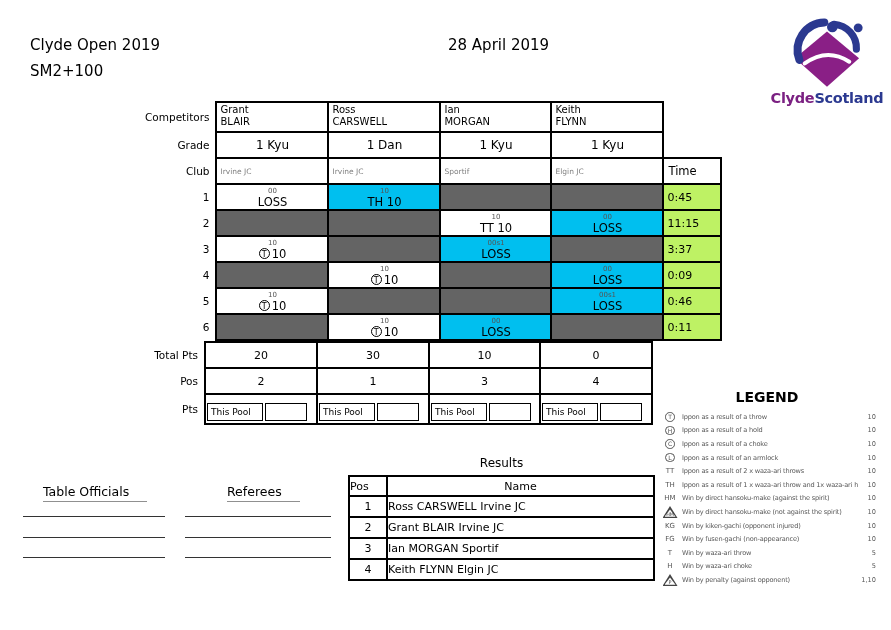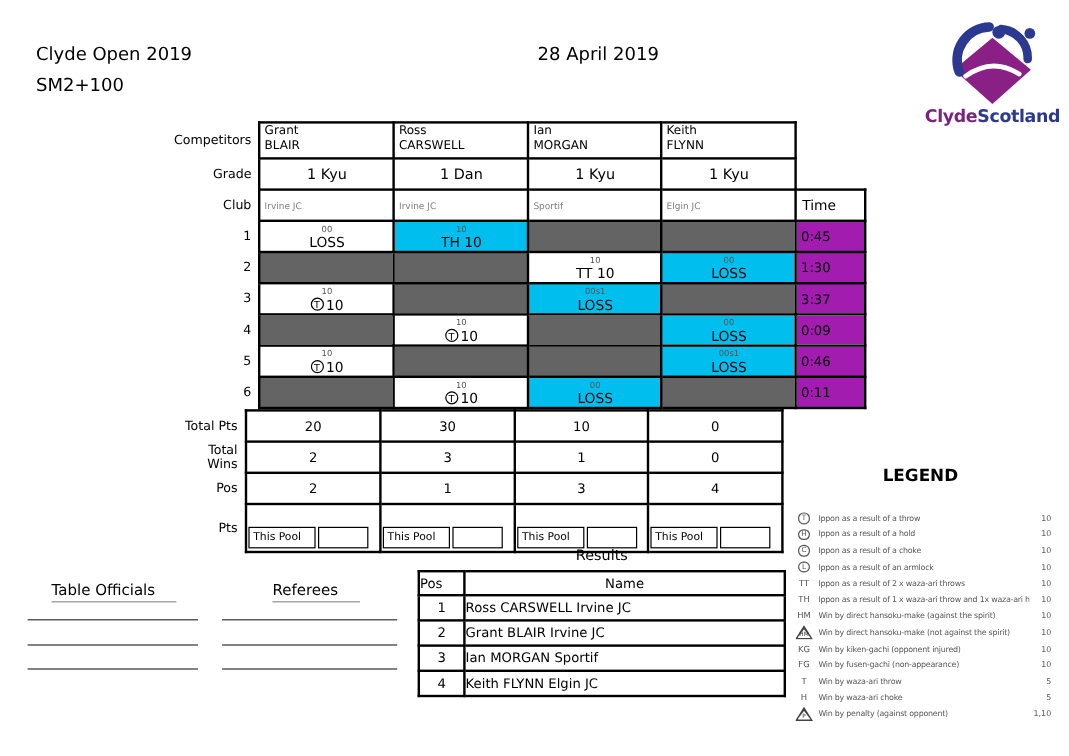--- a/index.html
+++ b/index.html
@@ -19,52 +19,52 @@
   
   table.grid{position:absolute;border-collapse:collapse;table-layout:fixed}
   .grid td{border:2px solid #000;padding:0;vertical-align:middle;overflow:hidden}
   .grid td.lab{border:none;text-align:right;padding-right:6px;font-size:10.5px;background:#fff}
   .grid td.ghost{border:none;background:#fff}
   td.name{font-size:10px;vertical-align:top;padding:1px 0 0 3px}
   td.name div{line-height:12px}
   td.gradec{text-align:center;font-size:12px}
   td.clubc{font-size:7.5px;color:#808080;padding-left:3px}
   td.timeh{font-size:11.5px;padding-left:4px}
-  td.timec{font-size:11px;padding-left:3px;background:#a21caf}
+  td.timec{font-size:11px;padding-left:3px;background:#bef264}
   td.sw{background:#fff;text-align:center}
   td.sb{background:var(--blue-cell,#00BFEF);text-align:center}
   td.sg{background:var(--blocked-cell,#646464)}
   .sup{font-size:7px;color:#555;line-height:8px;height:8px;margin-top:1px}
   .sm{font-size:11.5px;line-height:14px}
   .circ{display:inline-block;width:11px;height:11px;border:1px solid #000;border-radius:50%;
         font-size:8px;line-height:11px;text-align:center;box-sizing:border-box}
   .sm .circ{margin-right:2px;vertical-align:0.5px}
   td.val{text-align:center;font-size:11px}
-  td.ptsc{padding:16px 0 2px 1px;white-space:nowrap}
+  td.ptsc{padding:6px 0 2px 1px;white-space:nowrap}
   .pbox{display:inline-block;border:1px solid #000;height:18px;vertical-align:middle;box-sizing:border-box;background:#fff}
   .pbox.a{width:56px;font-size:9px;line-height:16px;padding-left:3px}
   .pbox.b{width:42px;margin-left:2px}
 
   
   .rtitle{position:absolute;left:348px;top:456px;width:307px;text-align:center;font-size:12px}
   table.rt{position:absolute;left:348px;top:475px;border-collapse:collapse;table-layout:fixed}
   .rt td{border:2px solid #000;font-size:11px;padding:0}
   .rt tr{height:21px}
   .rpos{text-align:center}
   .rhpos{padding-left:6px}
   .rhname{text-align:center}
   .rname{padding-left:8px}
 
   
   .sig-label{position:absolute;font-size:12.5px;border-bottom:1.5px solid #909090;padding:0 18px 2px 0;white-space:nowrap}
   .sig-line{position:absolute;border-top:1.2px solid #333;height:0}
 
   
   .legend{position:absolute;left:658px;top:389px;width:218px}
-  .ltitle{text-align:center;font-weight:bold;font-size:14px;margin-bottom:20px}
+  .ltitle{text-align:center;font-weight:bold;font-size:14px;margin-bottom:5px}
   .lrow{display:flex;align-items:center;height:13.6px}
   .licon{width:24px;flex:none;display:flex;justify-content:center;align-items:center;color:#555}
   .lcode{font-size:7px;color:#555}
   .licon .circ{width:9.5px;height:9.5px;line-height:8px;font-size:6px;border-color:#555;color:#555}
   .ltext{flex:1;font-size:6.6px;color:#595959;white-space:nowrap;overflow:hidden;letter-spacing:-0.2px}
   .lval{width:18px;flex:none;text-align:right;font-size:6.6px;color:#595959}
   .tri{position:relative;width:15px;height:12px;display:inline-block}
   .tri::before{content:"";position:absolute;inset:0;background:#444;clip-path:polygon(50% 0,100% 100%,0 100%)}
   .tri::after{content:"";position:absolute;left:2px;right:2px;top:3.5px;bottom:1.3px;background:#fff;clip-path:polygon(50% 0,100% 100%,0 100%)}
   .tri b{position:absolute;z-index:1;left:0;right:0;bottom:0.5px;text-align:center;font-size:4.8px;font-weight:normal;color:#333}
@@ -155,21 +155,21 @@
       <td class="sg"></td>
       <td class="sg"></td>
       <td class="sw">
             <div class="sup">10</div>
             <div class="sm">TT 10</div>
           </td>
       <td class="sb">
             <div class="sup">00</div>
             <div class="sm">LOSS</div>
           </td>
-      <td class="timec">1:30</td>
+      <td class="timec">11:15</td>
     </tr>
     <tr style="height:26px">
       <td class="lab">3</td>
       <td class="sw">
             <div class="sup">10</div>
             <div class="sm"><span class="circ">T</span><span>10</span></div>
           </td>
       <td class="sg"></td>
       <td class="sb">
             <div class="sup">00s1</div>
@@ -230,27 +230,20 @@
         <col style="width:112px">
         <col style="width:111px">
         <col style="width:112px">
       </colgroup>
     <tbody>
         <tr style="height:26px">
       <td class="lab">Total Pts</td>
       <td class="val">20</td>
       <td class="val">30</td>
       <td class="val">10</td>
-      <td class="val">0</td>
-    </tr>
-    <tr style="height:26px">
-      <td class="lab">Total Wins</td>
-      <td class="val">2</td>
-      <td class="val">3</td>
-      <td class="val">1</td>
       <td class="val">0</td>
     </tr>
     <tr style="height:26px">
       <td class="lab">Pos</td>
       <td class="val">2</td>
       <td class="val">1</td>
       <td class="val">3</td>
       <td class="val">4</td>
     </tr>
     <tr style="height:26px">

